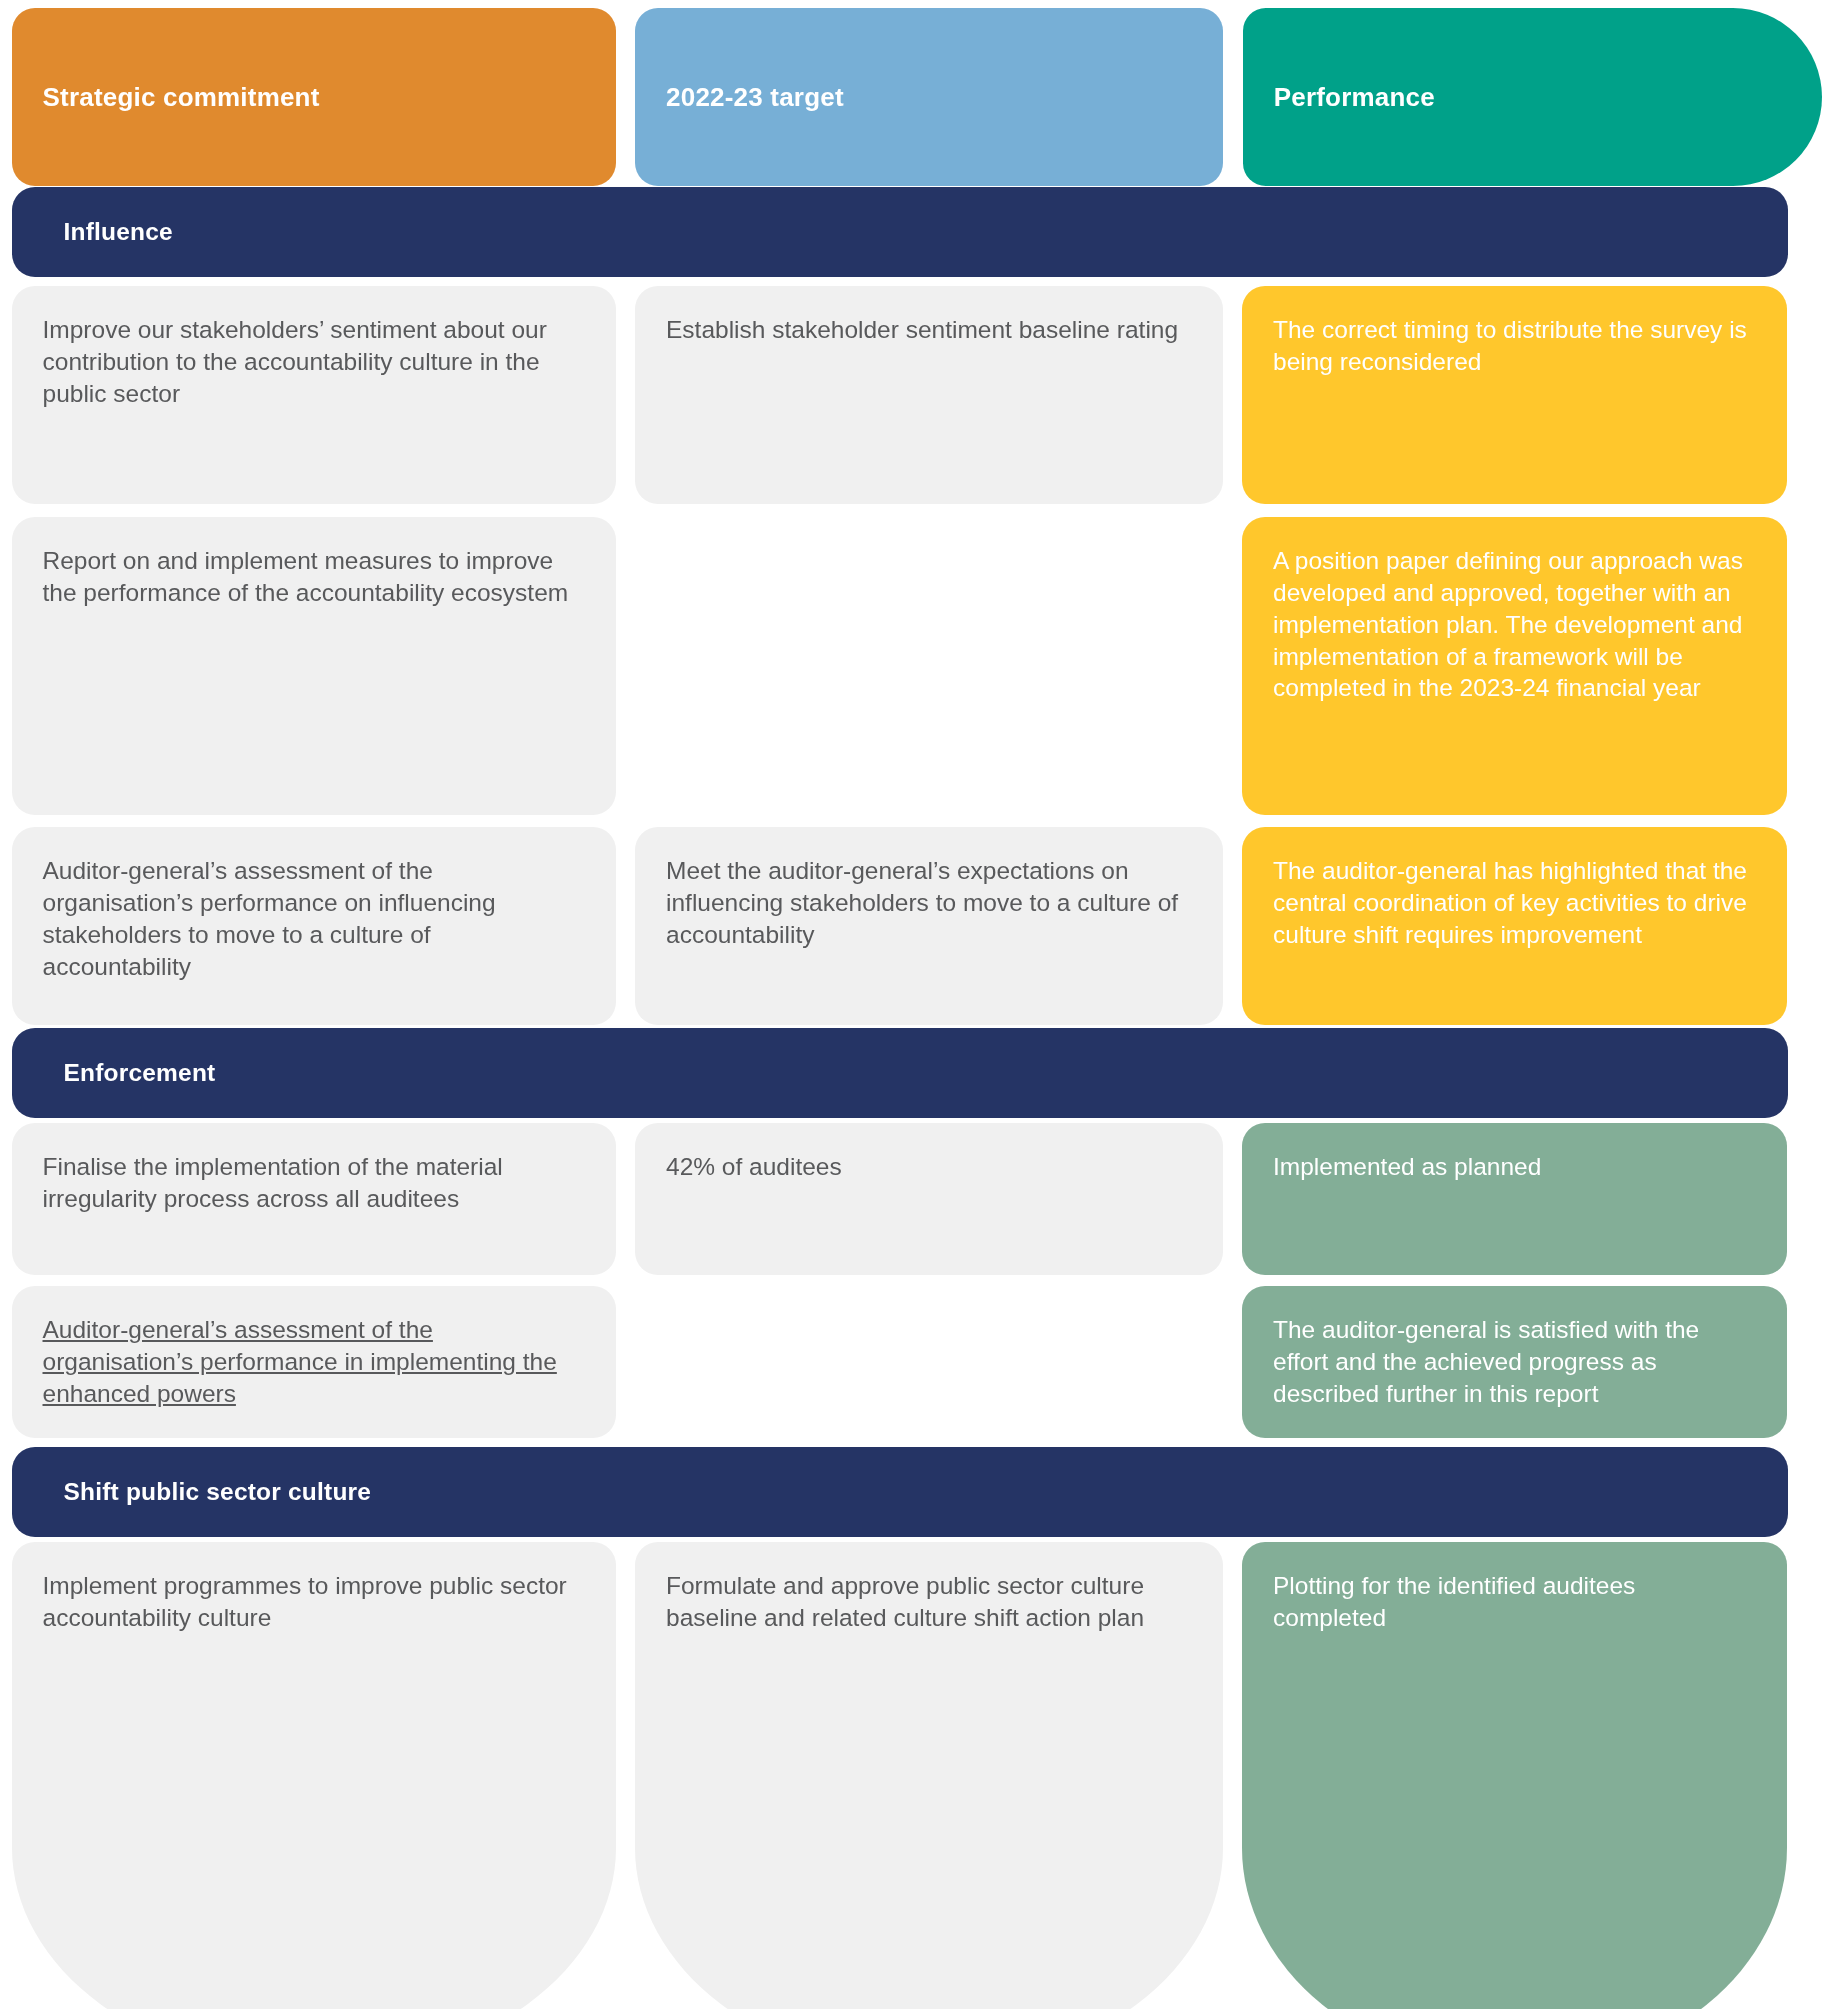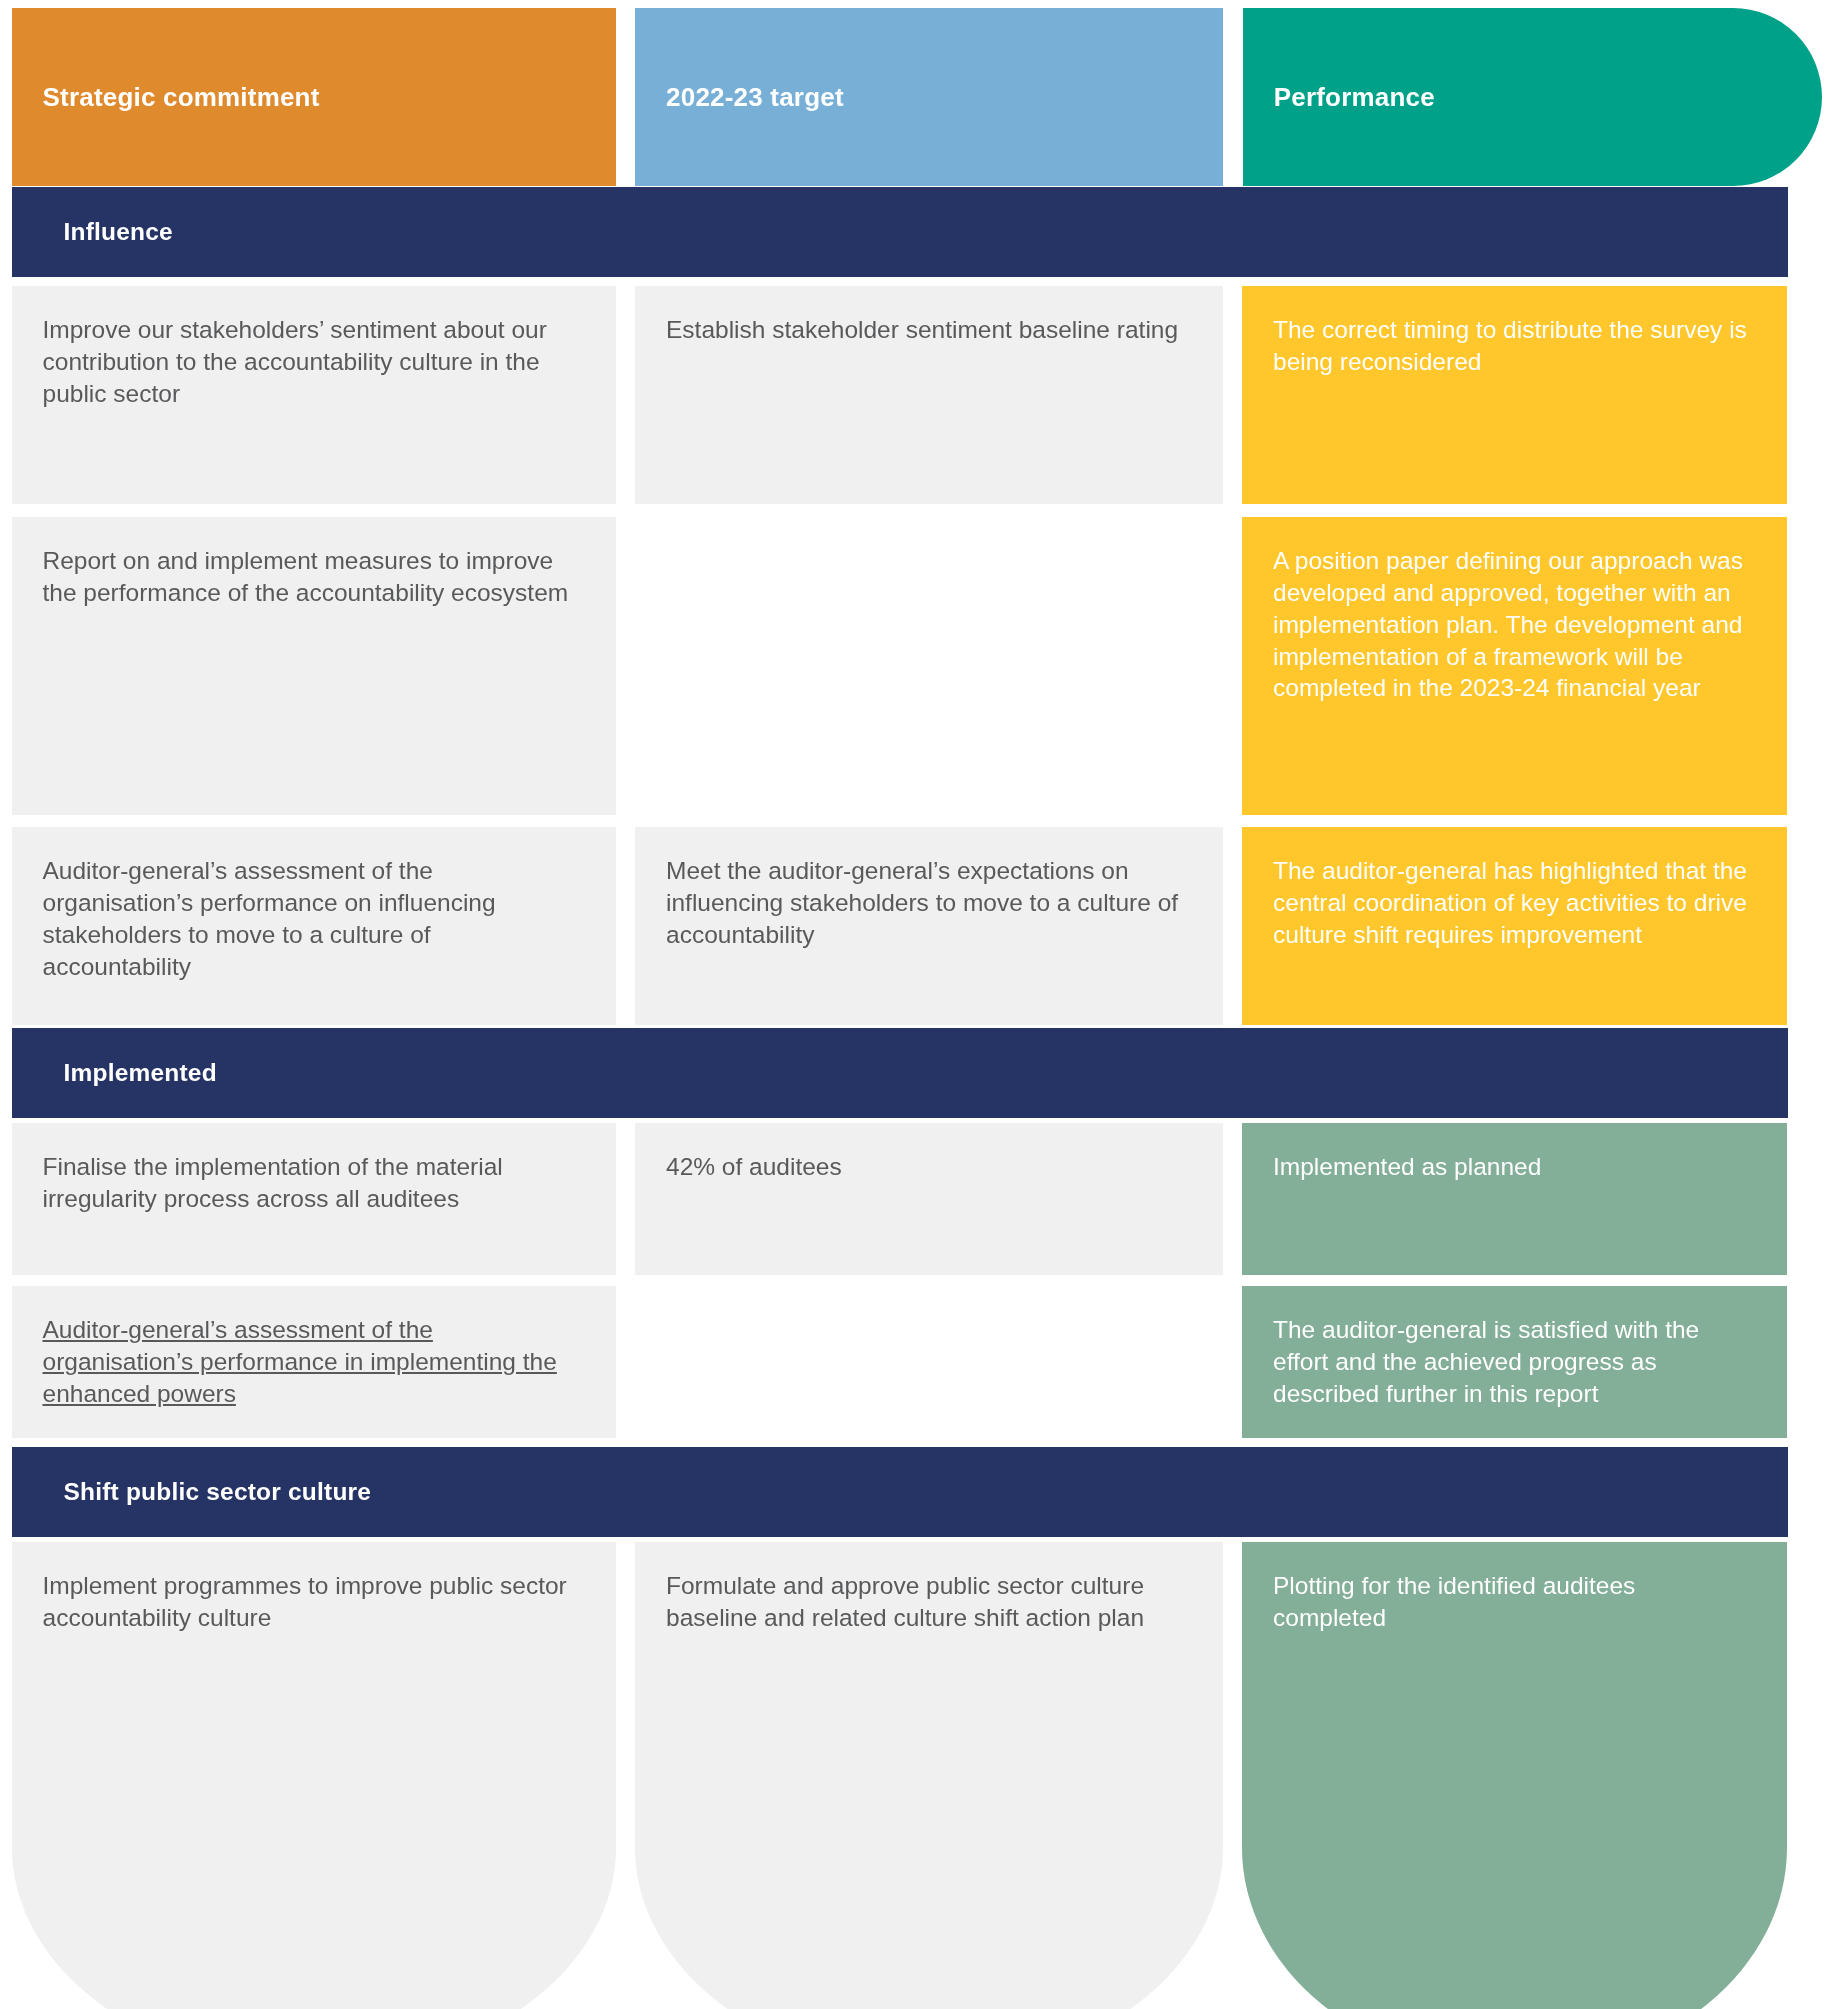--- a/index.html
+++ b/index.html
@@ -1,15 +1,15 @@
 <!DOCTYPE html>
 <html style="font-size:13px"><head>
 <meta charset="utf-8">
 <style>
-  * { box-sizing: border-box; margin: 0; padding: 0; }
+  * { box-sizing: border-box; margin: 0; padding: 0; border-radius: 23px; }
   html, body {
     width: 1826px;
     height: 2010px;
     background: #ffffff;
     font-family: "Liberation Sans", sans-serif;
   }
   .sheet {
     position: relative;
     width: 1826px;
     height: 2010px;
@@ -133,21 +133,21 @@
     <span>Auditor-general’s assessment of the organisation’s performance on influencing stakeholders to move to a culture of accountability</span>
   </div>
   <div class="cell cell-b" style="top:827px; height:198px;">
     <span>Meet the auditor-general’s expectations on influencing stakeholders to move to a culture of accountability</span>
   </div>
   <div class="cell cell-c c-amber" style="top:827px; height:198px;">
     <span>The auditor-general has highlighted that the central coordination of key activities to drive culture shift requires improvement</span>
   </div>
 
   <div class="band" style="top:1028px; height:90px;">
-    <span class="band-label">Implemented</span>
+    <span class="band-label">Enforcement</span>
   </div>
 
   <div class="cell cell-a" style="top:1123px; height:152px;">
     <span>Finalise the implementation of the material irregularity process across all auditees</span>
   </div>
   <div class="cell cell-b" style="top:1123px; height:152px;">
     <span>42% of auditees</span>
   </div>
   <div class="cell cell-c c-green" style="top:1123px; height:152px;">
     <span>Implemented as planned</span>

